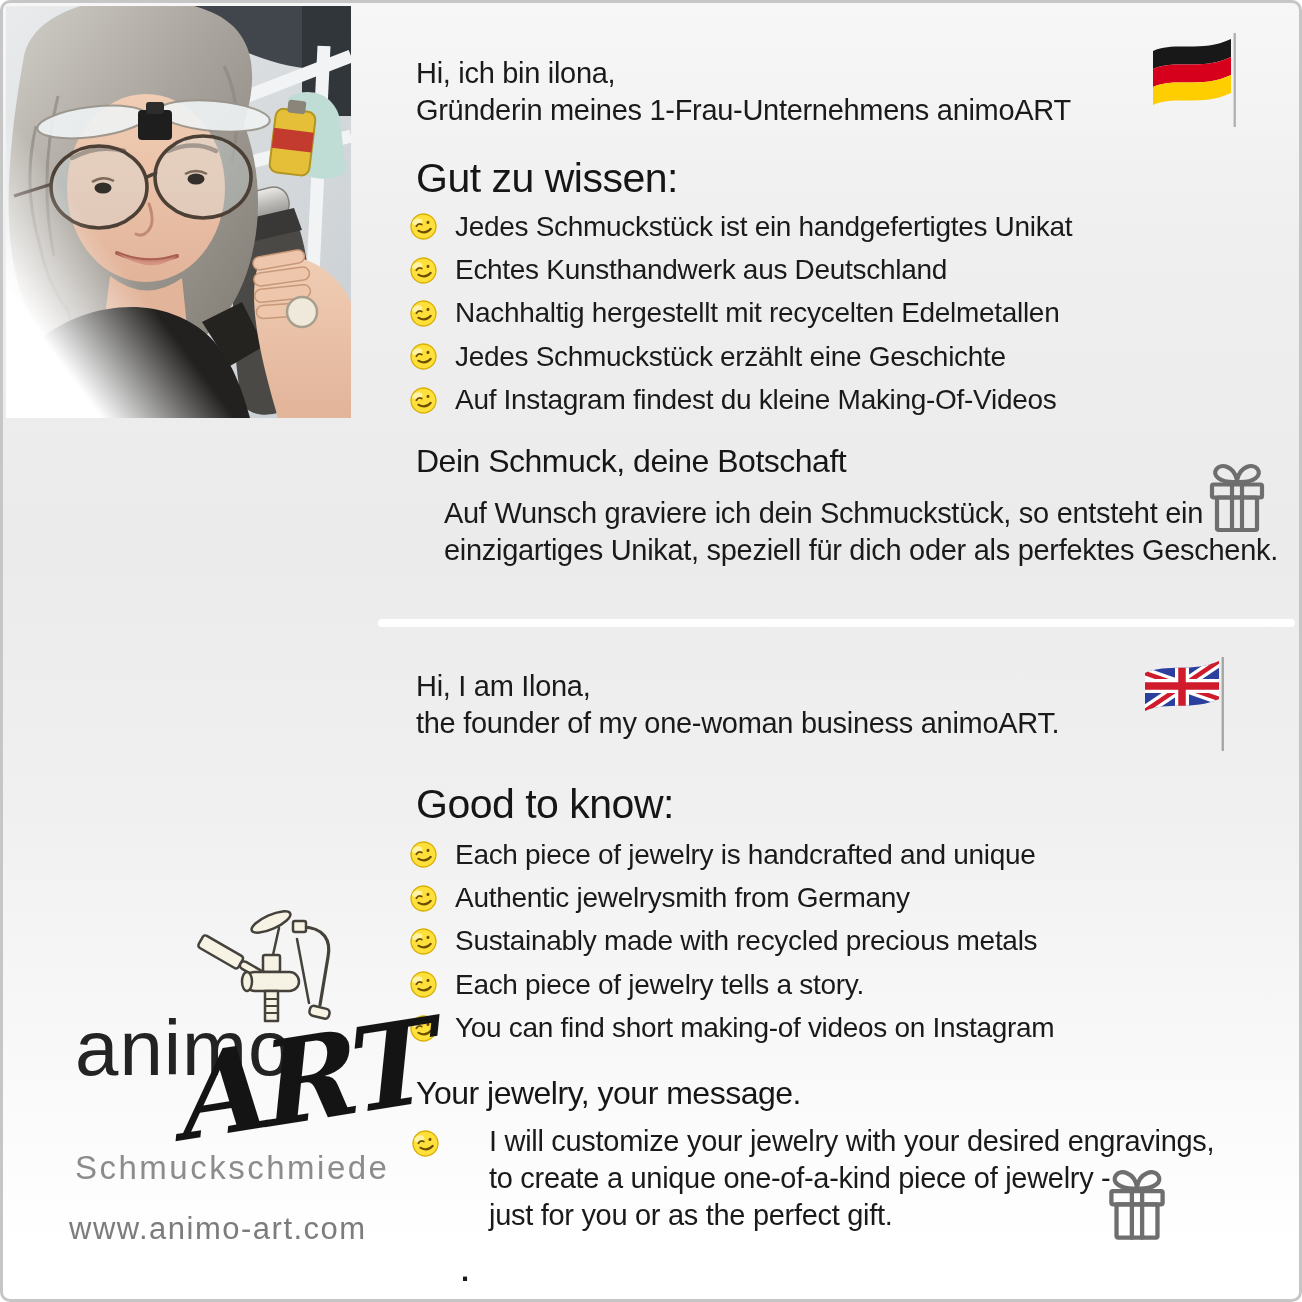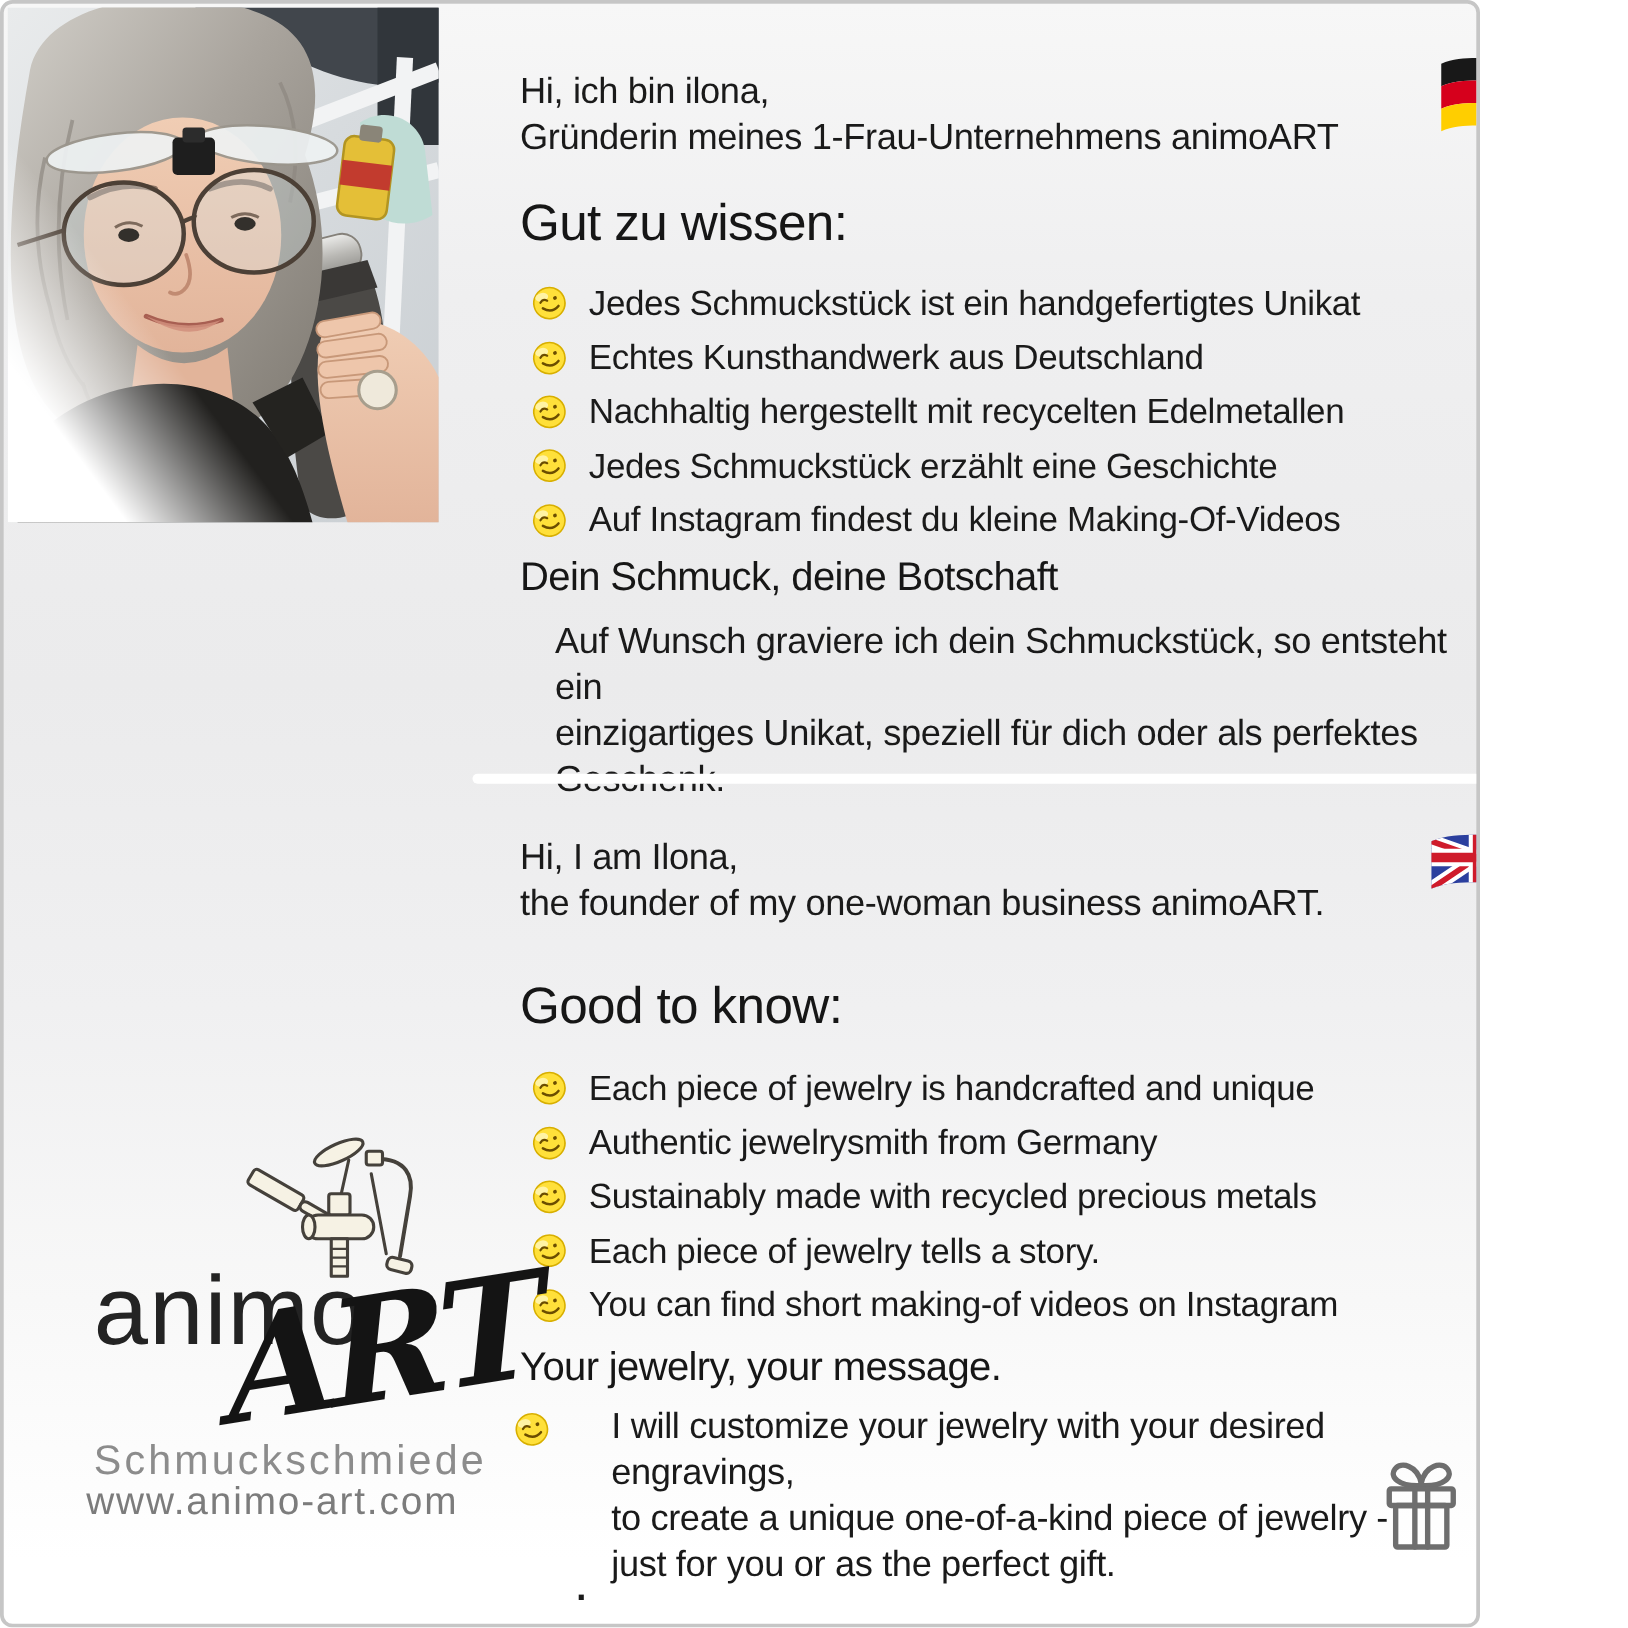--- a/index.html
+++ b/index.html
@@ -1,47 +1,47 @@
 <!DOCTYPE html>
 <html><head>
 <meta charset="utf-8">
 <style>
   html,body{margin:0;padding:0;background:#fff;}
   .page{
     position:relative;
-    width:1184px;height:1302px;
+    width:1302px;height:1302px;
     box-sizing:border-box;
     border:3px solid #c6c6c6;
     border-radius:10px;
     overflow:hidden;
     background:linear-gradient(180deg,#f7f7f7 0%,#efeff0 18%,#ebebec 42%,#f0f0f1 62%,#f8f8f8 80%,#ffffff 96%);
     font-family:"Liberation Sans", sans-serif;
     color:#1a1a1a;
   }
   .abs{position:absolute;}
   .greeting{font-size:29px;line-height:37px;letter-spacing:-0.3px;}
   .section-title{font-size:41px;letter-spacing:-0.5px;color:#161616;text-align:center;}
   .sub-title{font-size:32px;letter-spacing:-0.5px;color:#161616;}
   .body-text{font-size:29px;line-height:37px;letter-spacing:-0.3px;margin-left:28px;}
-  .bullet-list{list-style:none;margin:16px;padding:0;text-align:right;}
+  .bullet-list{list-style:none;margin:0;padding:0;text-align:right;}
   .bullet-row{display:flex;align-items:center;height:43.4px;gap:17px;}
   .bullet-label{font-size:28px;letter-spacing:-0.3px;white-space:nowrap;}
   .smiley{width:29px;height:29px;flex-shrink:0;transform:rotate(-14deg);}
   .divider{background:#ffffff;border-radius:4px;}
   .brand-thin{font-size:78px;color:#232323;letter-spacing:1px;}
   .brand-bold{
     font-family:"DejaVu Serif", serif;
     font-style:italic;font-weight:bold;
     font-size:116px;color:#141414;
     letter-spacing:-6px;
     transform:rotate(-9deg) skewX(-4deg);
     transform-origin:left top;
   }
   .brand-sub{font-size:33px;color:#8c8c8c;letter-spacing:2.5px;}
-  .brand-url{font-size:31px;color:#7c7c7c;letter-spacing:1.5px;}
+  .brand-url{font-size:31px;color:#7c7c7c;letter-spacing:1.5px;margin-top:28px;}
   .period{font-size:29px;font-weight:bold;}
 </style>
 </head>
 <body>
 
 <svg width="0" height="0" style="position:absolute" aria-hidden="true">
   <defs>
     <symbol id="sym-smiley" viewBox="0 0 36 36">
       <circle cx="18" cy="18" r="15.5" fill="#FFE03A" stroke="#D8AF00" stroke-width="1.6"></circle>
       <ellipse cx="12" cy="10.5" rx="6.5" ry="4.2" fill="#FFF6B8" opacity="0.85"></ellipse>

